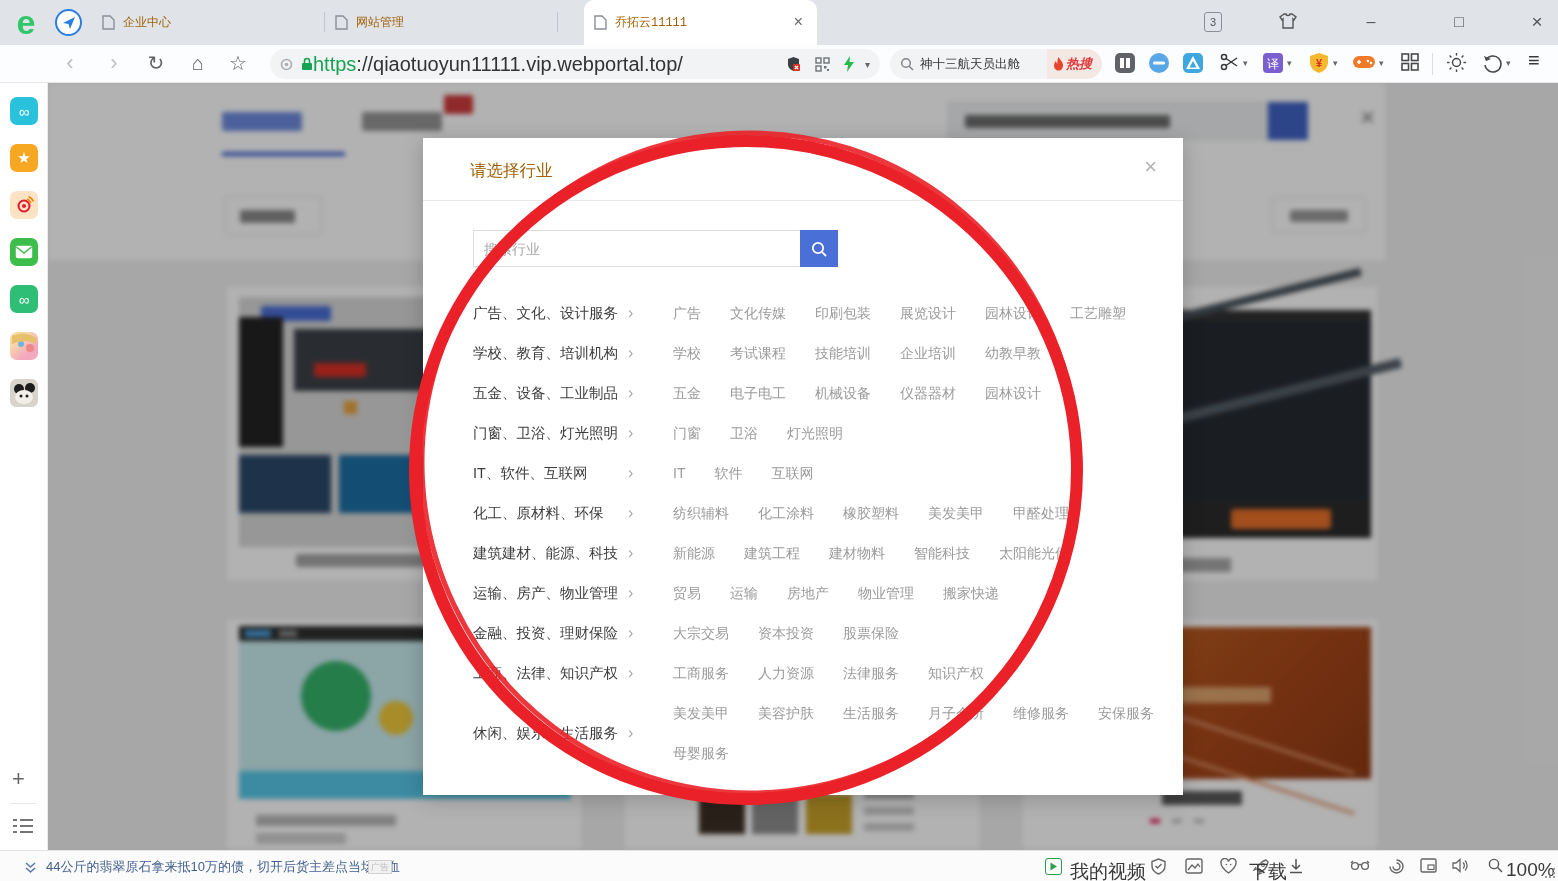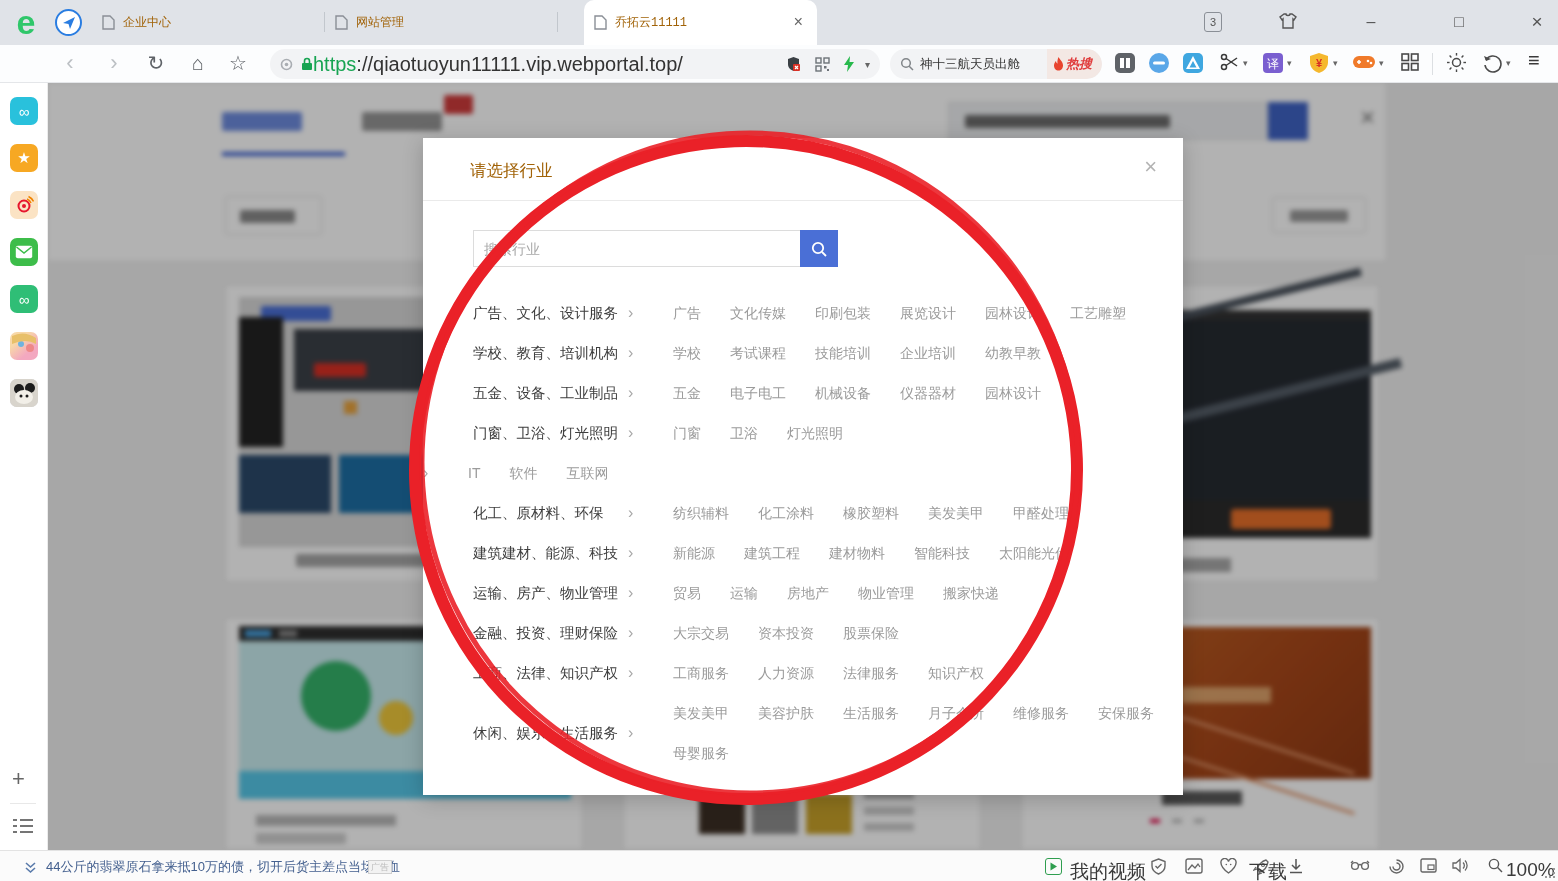--- a/index.html
+++ b/index.html
@@ -221,20 +221,21 @@
     <div class="cat-label">门窗、卫浴、灯光照明</div>
     <div class="cat-arrow">›</div>
     <div class="cat-subs">
           <span class="sub-item">门窗</span>
           <span class="sub-item">卫浴</span>
           <span class="sub-item">灯光照明</span>
         </div>
   </div>
 
   <div class="cat-row">
+    <div class="cat-label">IT、软件、互联网</div>
     <div class="cat-arrow">›</div>
     <div class="cat-subs">
           <span class="sub-item">IT</span>
           <span class="sub-item">软件</span>
           <span class="sub-item">互联网</span>
         </div>
   </div>
 
   <div class="cat-row">
     <div class="cat-label">化工、原材料、环保</div>

